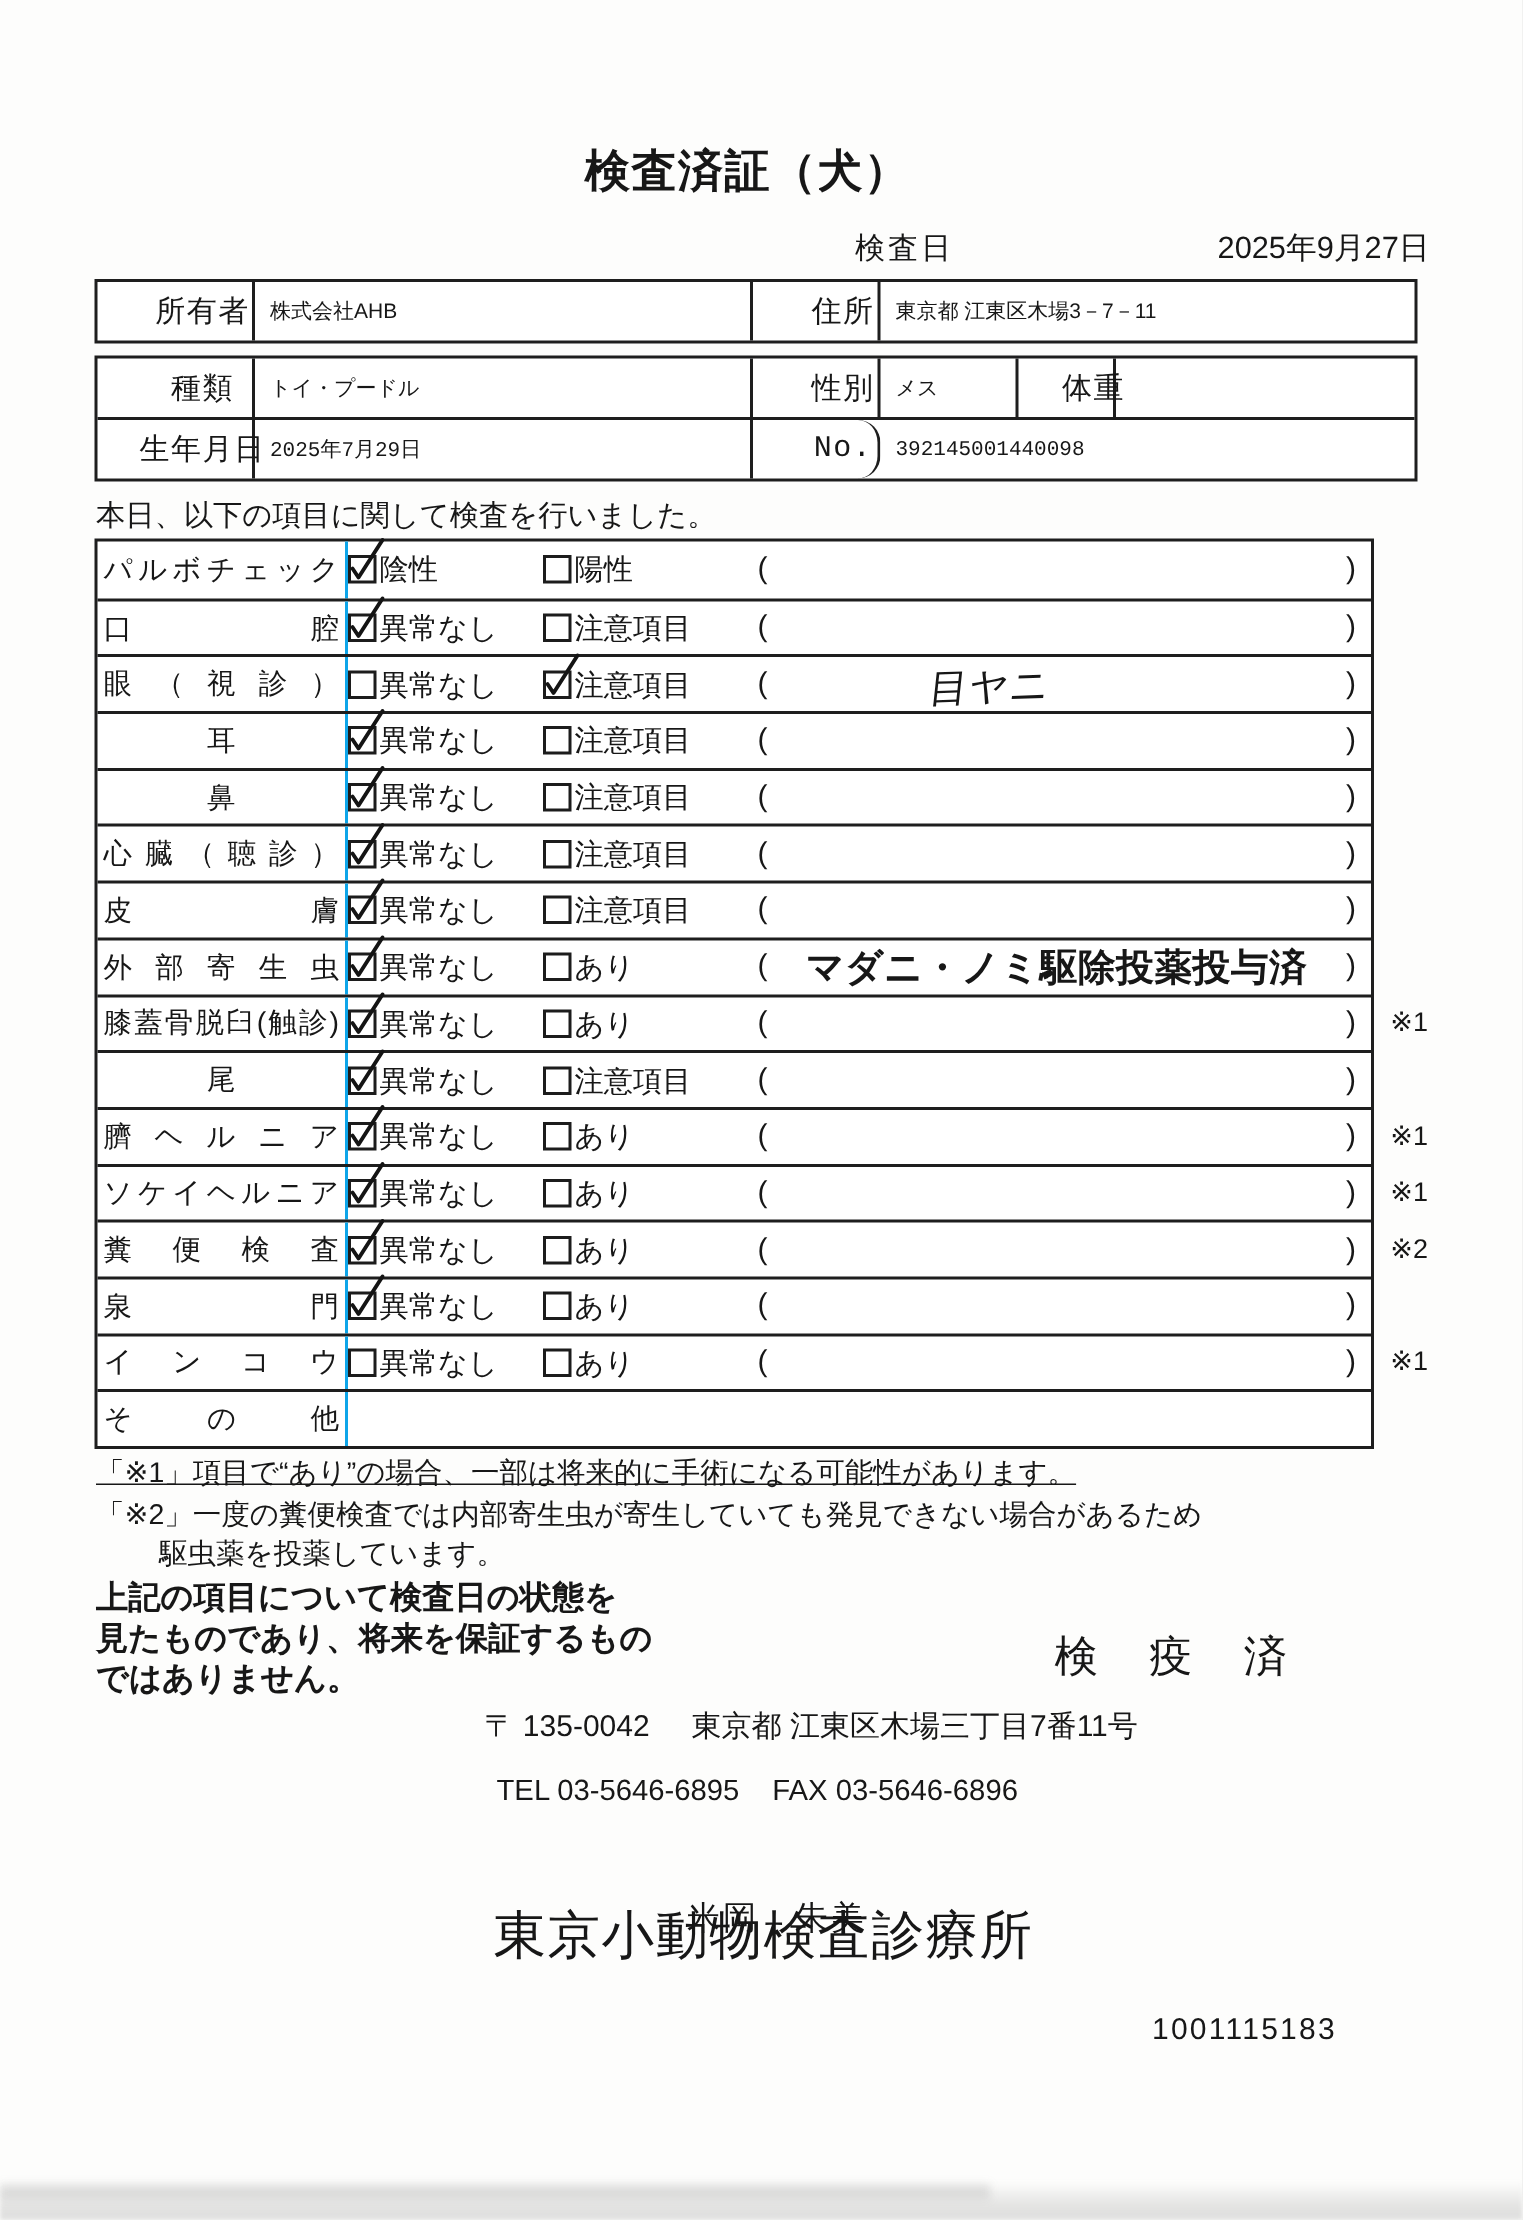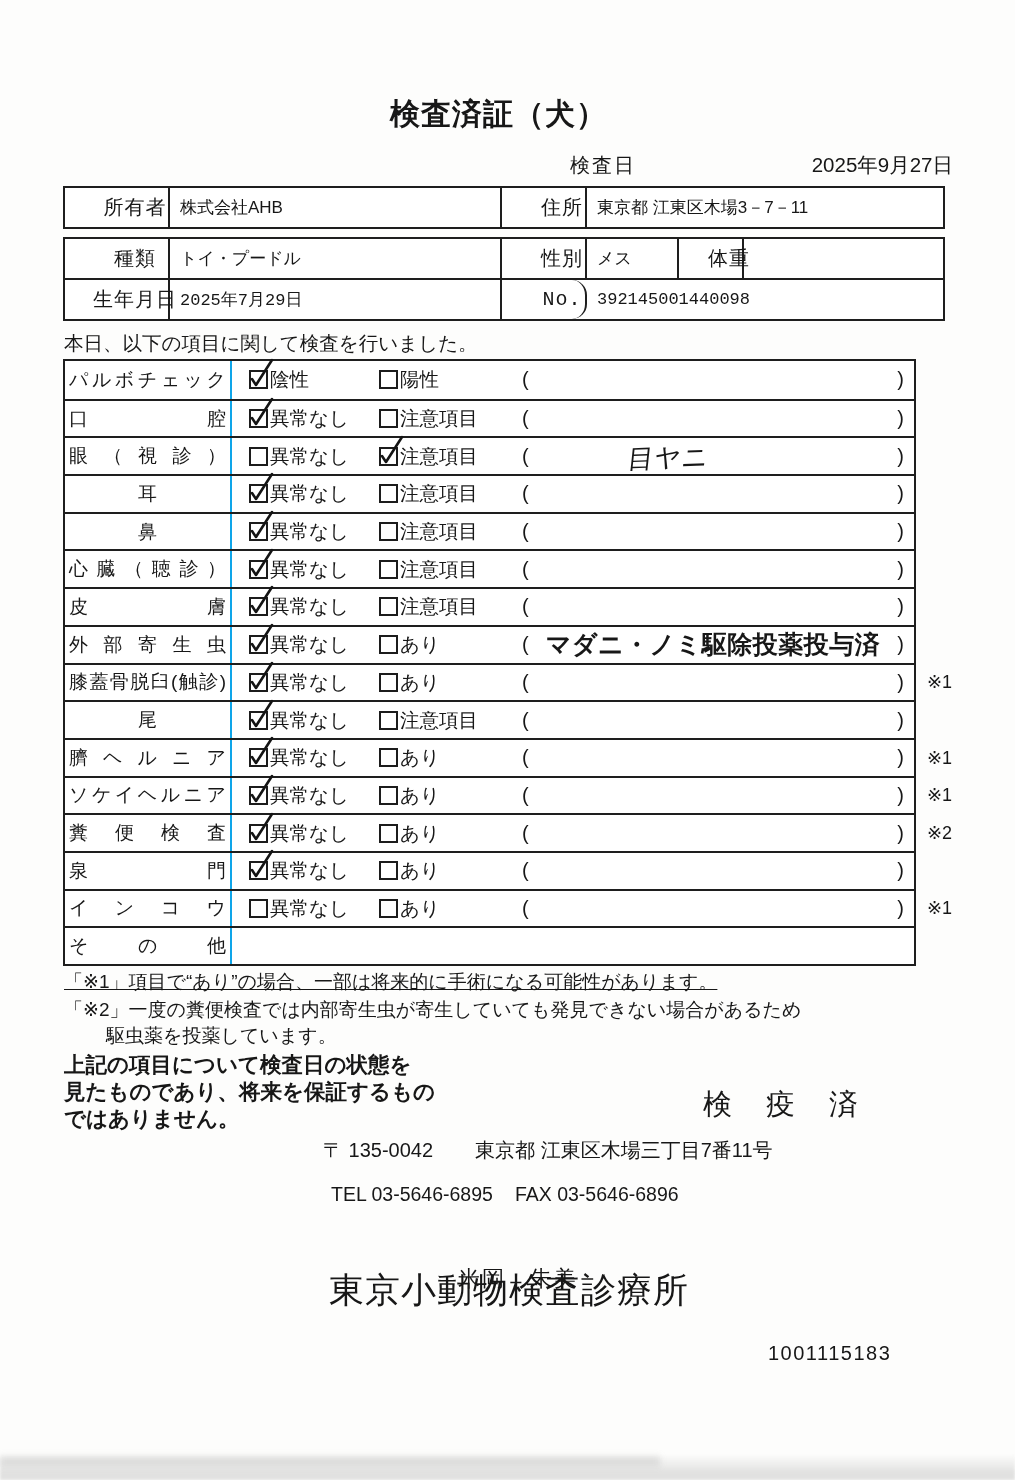--- a/index.html
+++ b/index.html
@@ -14,60 +14,60 @@
   .title{left:390px;top:94px;font-size:30px;font-weight:bold;letter-spacing:1px;}
   .exam-date-label{left:570px;top:152px;font-size:20px;letter-spacing:2px;}
   .exam-date-value{right:62px;top:151px;font-size:20.5px;}
   
   .tbl{border:2px solid #1e1e1e;background:#fff;}
   .trow{display:grid;height:39px;}
   .trow + .trow{border-top:2px solid #1e1e1e;}
   .cell{display:flex;align-items:center;overflow:visible;white-space:nowrap;padding-left:37px;}
   .cell.bdr{border-right:2px solid #1e1e1e;}
   .cell.lbl{justify-content:center;font-size:20px;letter-spacing:1px;}
-  .cell.val{padding-left:10px;font-size:17px;}
+  .cell.val{padding-left:10px;font-size:14px;}
   .tbl1{left:63px;top:186px;width:878px;}
   .tbl2{left:63px;top:237px;width:878px;}
   .grid-owner{grid-template-columns:105px 332px 85px 1fr;}
   .grid-breed{grid-template-columns:105px 332px 85px 92px 65px 1fr;font-family:Liberation Serif, serif;}
   .grid-no{grid-template-columns:105px 332px 85px 1fr;font-family:Liberation Mono, monospace;}
   .weight-val{justify-content:flex-end;padding-right:14px;font-size:21px;}
   .weight-unit{font-size:16px;margin-left:11px;}
   .no-lbl{font-size:18px;letter-spacing:0;border-radius:15px;}
   .intro{left:64px;top:330px;font-size:19.5px;}
   
   .insp{left:63px;top:359px;width:849px;border:2px solid #1e1e1e;background:#fff;}
   .irow{position:relative;display:flex;align-items:stretch;height:37.7px;box-sizing:border-box;}
   .irow + .irow{border-top:2px solid #1e1e1e;}
   .ilabel{flex:0 0 167px;box-sizing:border-box;border-right:2px solid #0ea5e9;
           display:flex;align-items:center;padding:0 4px;font-size:19px;}
   .ilabel span{display:inline-block;width:100%;text-align:justify;text-align-last:justify;}
   .ilabel.single span{text-align:center;text-align-last:center;}
-  .opts{flex:1;display:flex;align-items:center;padding-left:17px;}
+  .opts{flex:1;display:flex;align-items:center;padding-left:0;}
   .opt{display:flex;align-items:center;}
   .opt1{flex:0 0 130px;}
   .opt2{flex:0 0 135px;}
   .cb{position:relative;width:15px;height:15px;border:2px solid #1c1c1c;margin-right:2px;flex:0 0 auto;}
   .cb svg{position:absolute;left:-4px;top:-15px;display:none;}
   .cb.checked svg{display:block;}
   .optlabel{font-size:19.5px;white-space:nowrap;}
   .paren{flex:1;display:flex;align-items:center;justify-content:space-between;padding:0 10px 0 8px;}
   .paren .p{font-size:20px;}
   .remark{flex:1;text-align:center;font-size:25px;font-weight:600;letter-spacing:0.5px;white-space:nowrap;}
   .remark.handwritten{font-weight:500;font-size:26px;transform:rotate(-2deg) skewX(-8deg) translateX(-45px);
        font-family:"DejaVu Serif",serif;}
   .inote{position:absolute;right:-38px;top:50%;transform:translateY(-50%);font-size:18px;white-space:nowrap;}
   
   .fn{font-size:19px;white-space:nowrap;}
   .fn1{left:64px;top:969px;text-decoration:underline;}
   .fn2{left:64px;top:997px;}
   .fn3{left:106px;top:1023px;}
   .disclaimer{left:64px;top:1052px;font-size:21.5px;font-weight:bold;line-height:27px;}
   .stamp{left:703px;top:1085px;font-size:29px;letter-spacing:13px;font-weight:500;white-space:nowrap;}
-  .postal-row{left:323px;top:1137px;font-size:20px;display:flex;gap:42px;white-space:nowrap;}
+  .postal-row{left:323px;top:1137px;font-size:20px;display:flex;gap:28px;white-space:nowrap;}
   .tel-row{left:331px;top:1183px;font-size:19.5px;display:flex;gap:22px;white-space:nowrap;}
   .clinic-name{left:329px;top:1267px;font-size:35px;letter-spacing:1px;white-space:nowrap;}
   .staff-name{left:458px;top:1264px;font-size:22px;letter-spacing:2px;white-space:nowrap;}
   .serial{left:768px;top:1295px;font-size:20px;letter-spacing:1.5px;margin-top:47px;}
   
   .smudge{left:0;bottom:0;width:100%;height:26px;
     background:linear-gradient(to bottom,rgba(140,140,140,0) 0%,rgba(130,130,130,0.22) 70%,rgba(150,150,150,0.28) 100%);
     filter:blur(1.5px);}
   .smudge2{left:0;bottom:14px;width:660px;height:10px;background:rgba(120,120,120,0.18);filter:blur(3px);}
 </style>

